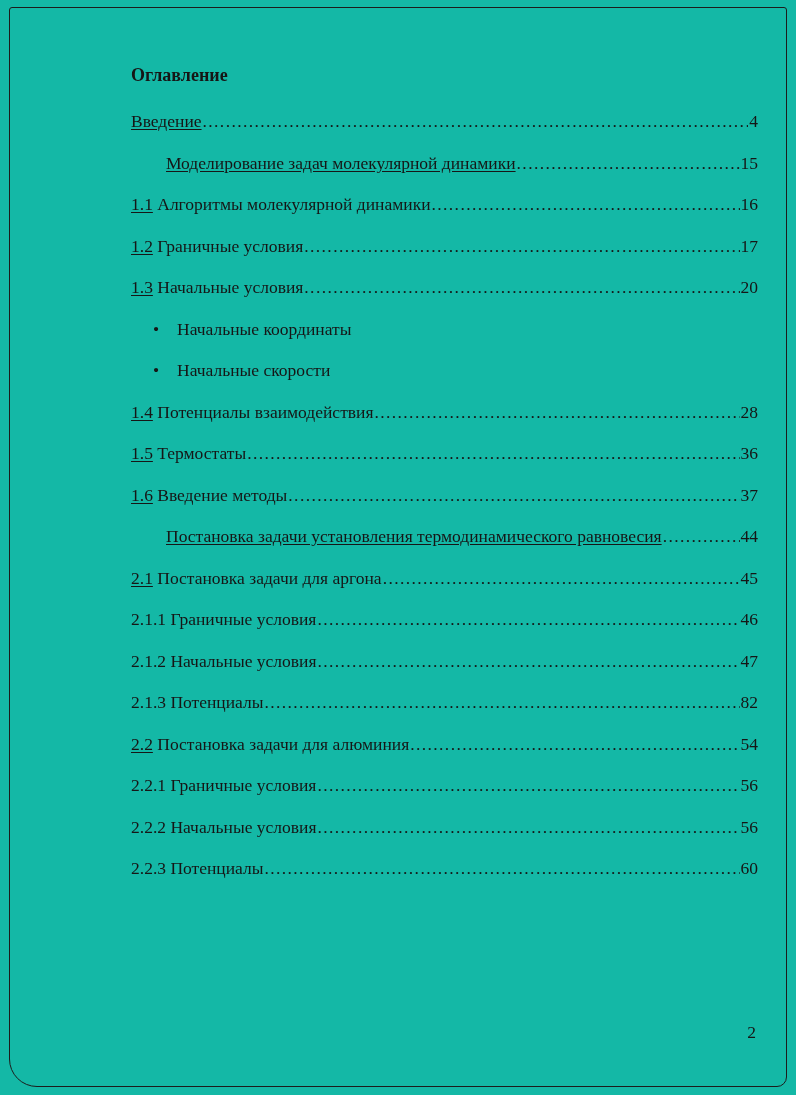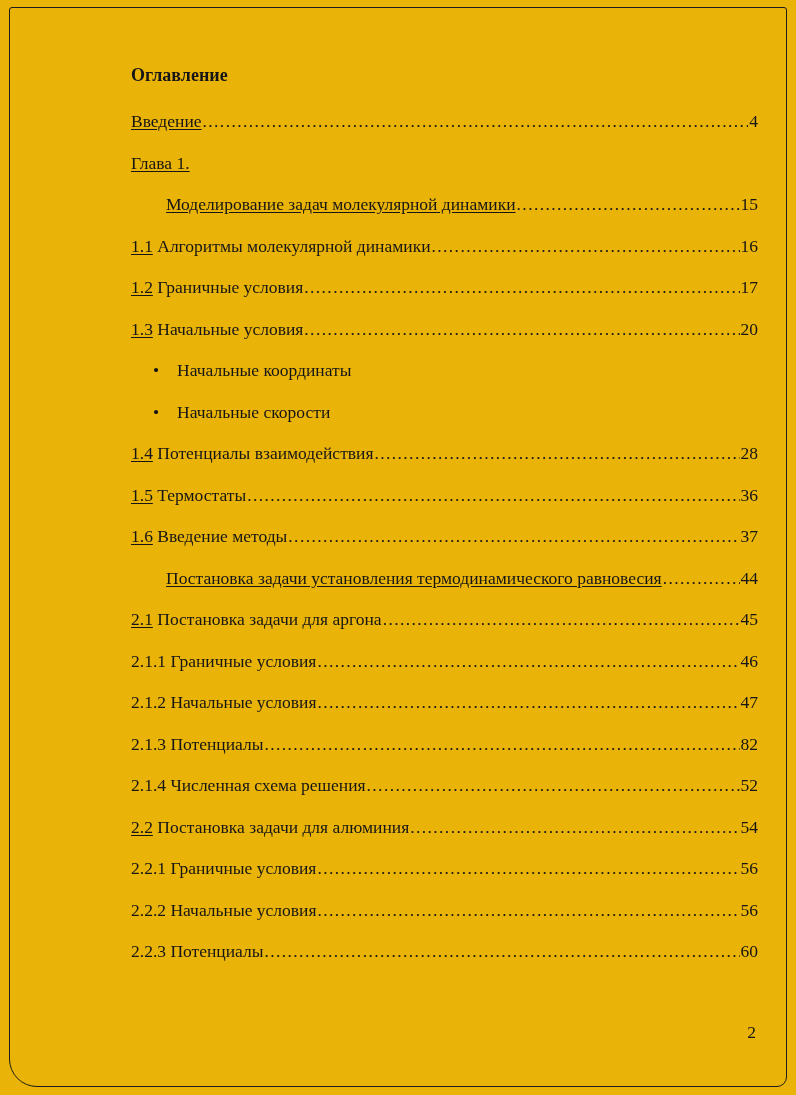--- a/index.html
+++ b/index.html
@@ -8,21 +8,21 @@
     height: 1095px;
     background: #ffffff;
     font-family: "Liberation Serif", "DejaVu Serif", serif;
     color: #161616;
     position: relative;
     overflow: hidden;
   }
   .page {
     position: absolute;
     inset: 0;
-    background: #eab308;
+    background: #14b8a6;
   }
   .scan-border {
     position: absolute;
     left: 9px;
     top: 7px;
     right: 9px;
     bottom: 8px;
     border: 1.5px solid #1c1c1c;
     border-radius: 3px 3px 10px 28px;
     pointer-events: none;
@@ -86,25 +86,20 @@
   <div class="scan-border"></div>
   <div class="content">
     <h1 class="toc-title">Оглавление</h1>
     <div id="toc-list">
         <div class="toc-row">
 
     <span class="label"><span class="u">Введение</span><span></span></span>
     <span class="leader"></span>
     <span class="pg">4</span>
   </div>
-        <div class="toc-row">
-
-    <span class="label"><span class="u">Глава 1.</span><span></span></span>
-
-  </div>
         <div class="toc-row indent-1">
 
     <span class="label"><span class="u">Моделирование задач молекулярной динамики</span><span></span></span>
     <span class="leader"></span>
     <span class="pg">15</span>
   </div>
         <div class="toc-row">
 
     <span class="label"><span class="u">1.1</span><span> Алгоритмы молекулярной динамики</span></span>
     <span class="leader"></span>
@@ -175,26 +170,20 @@
     <span class="pg">47</span>
   </div>
         <div class="toc-row">
 
     <span class="label"><span>2.1.3 Потенциалы</span></span>
     <span class="leader"></span>
     <span class="pg">82</span>
   </div>
         <div class="toc-row">
 
-    <span class="label"><span>2.1.4 Численная схема решения</span></span>
-    <span class="leader"></span>
-    <span class="pg">52</span>
-  </div>
-        <div class="toc-row">
-
     <span class="label"><span class="u">2.2</span><span> Постановка задачи для алюминия </span></span>
     <span class="leader"></span>
     <span class="pg">54</span>
   </div>
         <div class="toc-row">
 
     <span class="label"><span>2.2.1 Граничные условия</span></span>
     <span class="leader"></span>
     <span class="pg">56</span>
   </div>

